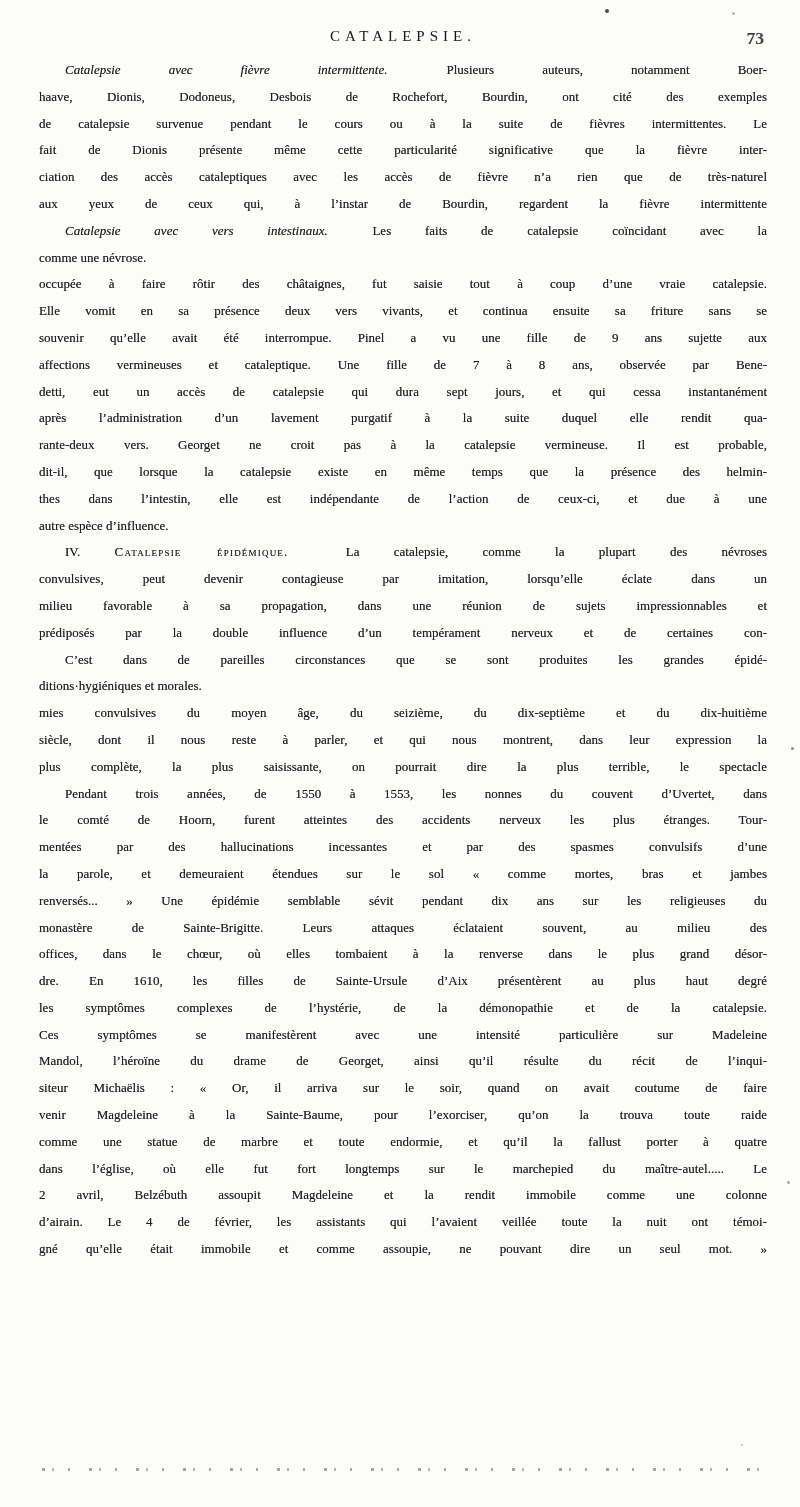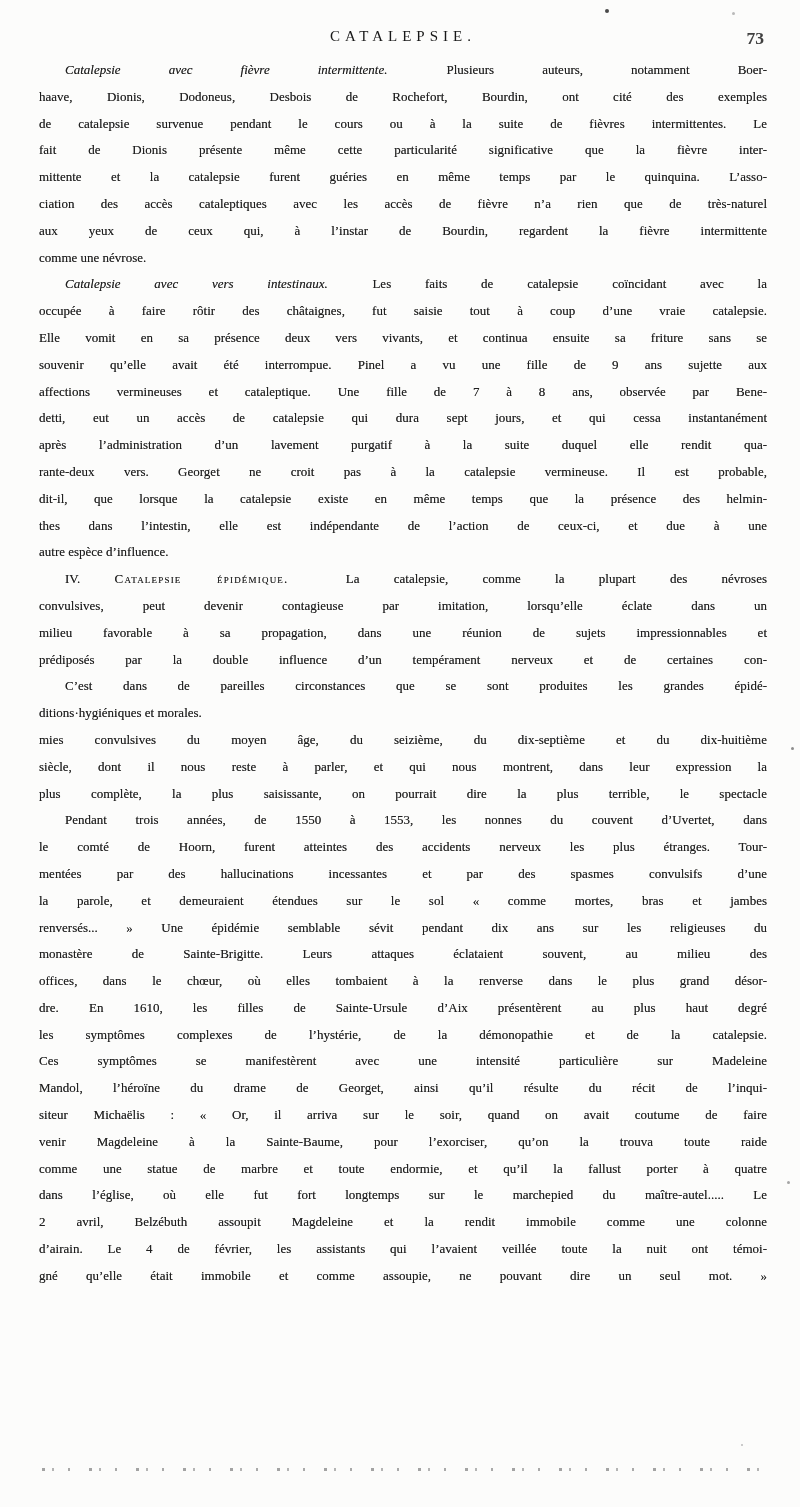--- a/index.html
+++ b/index.html
@@ -85,25 +85,24 @@
   <div class="header">
     <div class="header-title">CATALEPSIE.</div>
     <div class="page-number">73</div>
   </div>
 
   <div class="text-block" id="text-block">
       <div class="line indent"><span class="seg i">Catalepsie avec fièvre intermittente.</span> <span class="seg">Plusieurs auteurs, notamment Boer-</span></div>
       <div class="line"><span class="seg">haave, Dionis, Dodoneus, Desbois de Rochefort, Bourdin, ont cité des exemples</span></div>
       <div class="line"><span class="seg">de catalepsie survenue pendant le cours ou à la suite de fièvres intermittentes. Le</span></div>
       <div class="line"><span class="seg">fait de Dionis présente même cette particularité significative que la fièvre inter-</span></div>
-      <div class="line"><span class="seg">mittente et la catalepsie furent guéries en même temps par le quinquina. L’asso-</span></div>
       <div class="line"><span class="seg">ciation des accès cataleptiques avec les accès de fièvre n’a rien que de très-naturel</span></div>
       <div class="line"><span class="seg">aux yeux de ceux qui, à l’instar de Bourdin, regardent la fièvre intermittente</span></div>
+      <div class="line indent"><span class="seg i">Catalepsie avec vers intestinaux.</span> <span class="seg">Les faits de catalepsie coïncidant avec la</span></div>
       <div class="line last"><span class="seg">comme une névrose.</span></div>
-      <div class="line indent"><span class="seg i">Catalepsie avec vers intestinaux.</span> <span class="seg">Les faits de catalepsie coïncidant avec la</span></div>
       <div class="line"><span class="seg">occupée à faire rôtir des châtaignes, fut saisie tout à coup d’une vraie catalepsie.</span></div>
       <div class="line"><span class="seg">Elle vomit en sa présence deux vers vivants, et continua ensuite sa friture sans se</span></div>
       <div class="line"><span class="seg">souvenir qu’elle avait été interrompue. Pinel a vu une fille de 9 ans sujette aux</span></div>
       <div class="line"><span class="seg">affections vermineuses et cataleptique. Une fille de 7 à 8 ans, observée par Bene-</span></div>
       <div class="line"><span class="seg">detti, eut un accès de catalepsie qui dura sept jours, et qui cessa instantanément</span></div>
       <div class="line"><span class="seg">après l’administration d’un lavement purgatif à la suite duquel elle rendit qua-</span></div>
       <div class="line"><span class="seg">rante-deux vers. Georget ne croit pas à la catalepsie vermineuse. Il est probable,</span></div>
       <div class="line"><span class="seg">dit-il, que lorsque la catalepsie existe en même temps que la présence des helmin-</span></div>
       <div class="line"><span class="seg">thes dans l’intestin, elle est indépendante de l’action de ceux-ci, et due à une</span></div>
       <div class="line last"><span class="seg">autre espèce d’influence.</span></div>

